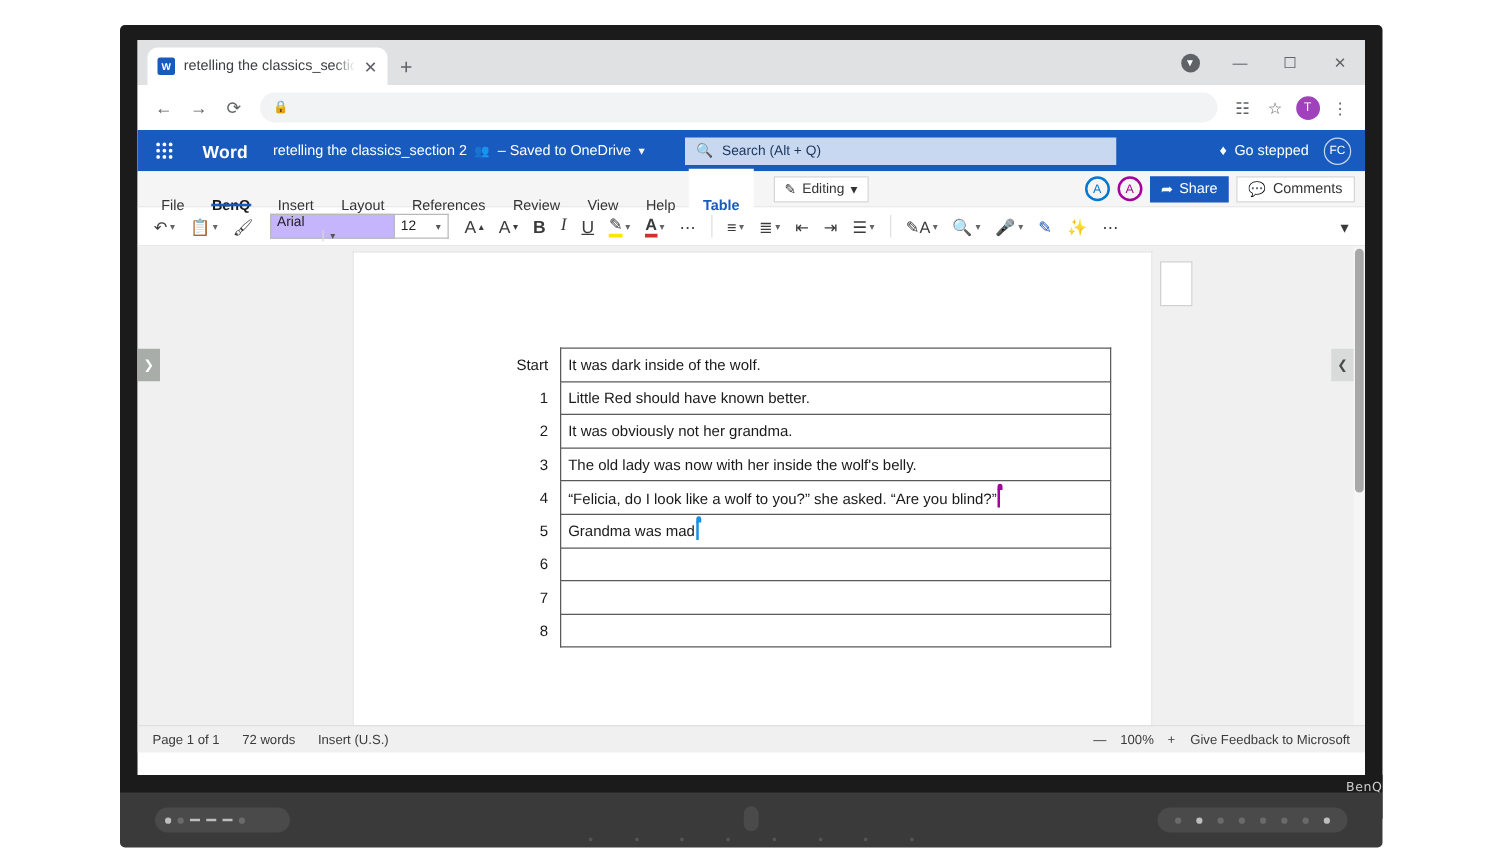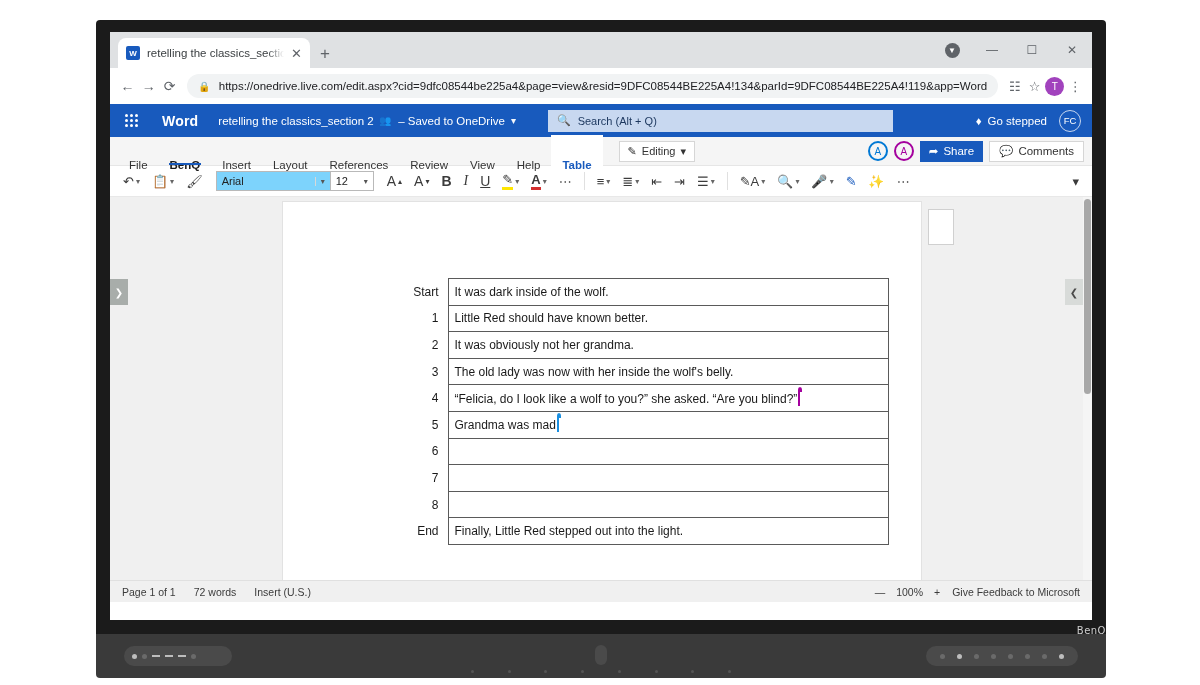--- a/index.html
+++ b/index.html
@@ -172,22 +172,22 @@
 
   #toolbar {
     height: 31px; background: #fff; display: flex; align-items: center;
     padding: 0 8px; gap: 2px; border-bottom: 1px solid #e8e8e8;
   }
   .tb { height: 24px; display: flex; align-items: center; justify-content: center;
         padding: 0 5px; font-size: 13px; color: #3b3b3b; gap: 2px; }
   .tb .car { font-size: 8px; color: #666; }
   .tbsep { width: 1px; height: 18px; background: #e0e0e0; margin: 0 5px; }
   .fontbox {
-    height: 20px; border: 1px solid #b9b9b9; background: #7dd3fc; display: flex;
-    align-items: center; font-size: 11px; color: #222;
+    height: 20px; border: 1px solid #b9b9b9; background: #c4b5fd; display: flex;
+    align-items: center; font-size: 11px; color: #222; flex-direction: column;
   }
   .fontbox .name { width: 98px; padding: 0 5px; }
   .fontbox .car { padding: 0 5px; font-size: 8px; color: #555; border-left: 1px solid #d8d8d8;}
   .sizebox { height: 20px; border: 1px solid #b9b9b9; border-left: none; background: #fff;
              display: flex; align-items: center; font-size: 11px; color: #222; }
   .sizebox .num { width: 28px; padding: 0 5px; }
   .sizebox .car { padding: 0 5px; font-size: 8px; color: #555; }
 
   
   #docarea {
@@ -274,21 +274,20 @@
         <div>✕</div>
       </div>
     </div>
 
     <div id="omnibar">
       <div class="navbtn">←</div>
       <div class="navbtn">→</div>
       <div class="navbtn">⟳</div>
       <div id="urlbox">
         <span class="lock">🔒</span>
-        <span class="urltext">https://onedrive.live.com/edit.aspx?cid=9dfc08544be225a4&amp;page=view&amp;resid=9DFC08544BE225A4!134&amp;parId=9DFC08544BE225A4!119&amp;app=Word</span>
       </div>
       <div class="omniicon">☷</div>
       <div class="omniicon">☆</div>
       <div class="omniicon">
         <span class="avatarT">T</span>
       </div>
       <div class="omniicon">⋮</div>
     </div>
 
     <div id="wordbar">
@@ -433,24 +432,20 @@
             <td class="cell"><span></span></td>
           </tr>
           <tr>
             <td class="lbl">7</td>
             <td class="cell"><span></span></td>
           </tr>
           <tr>
             <td class="lbl">8</td>
             <td class="cell"><span></span></td>
           </tr>
-          <tr>
-            <td class="lbl">End</td>
-            <td class="cell"><span>Finally, Little Red stepped out into the light.</span></td>
-          </tr>
         </tbody>
           </table>
       </div>
 
       <div id="floatpanel"></div>
 
       <div id="scrollbar">
         <div id="scrollthumb"></div>
       </div>
     </div>

